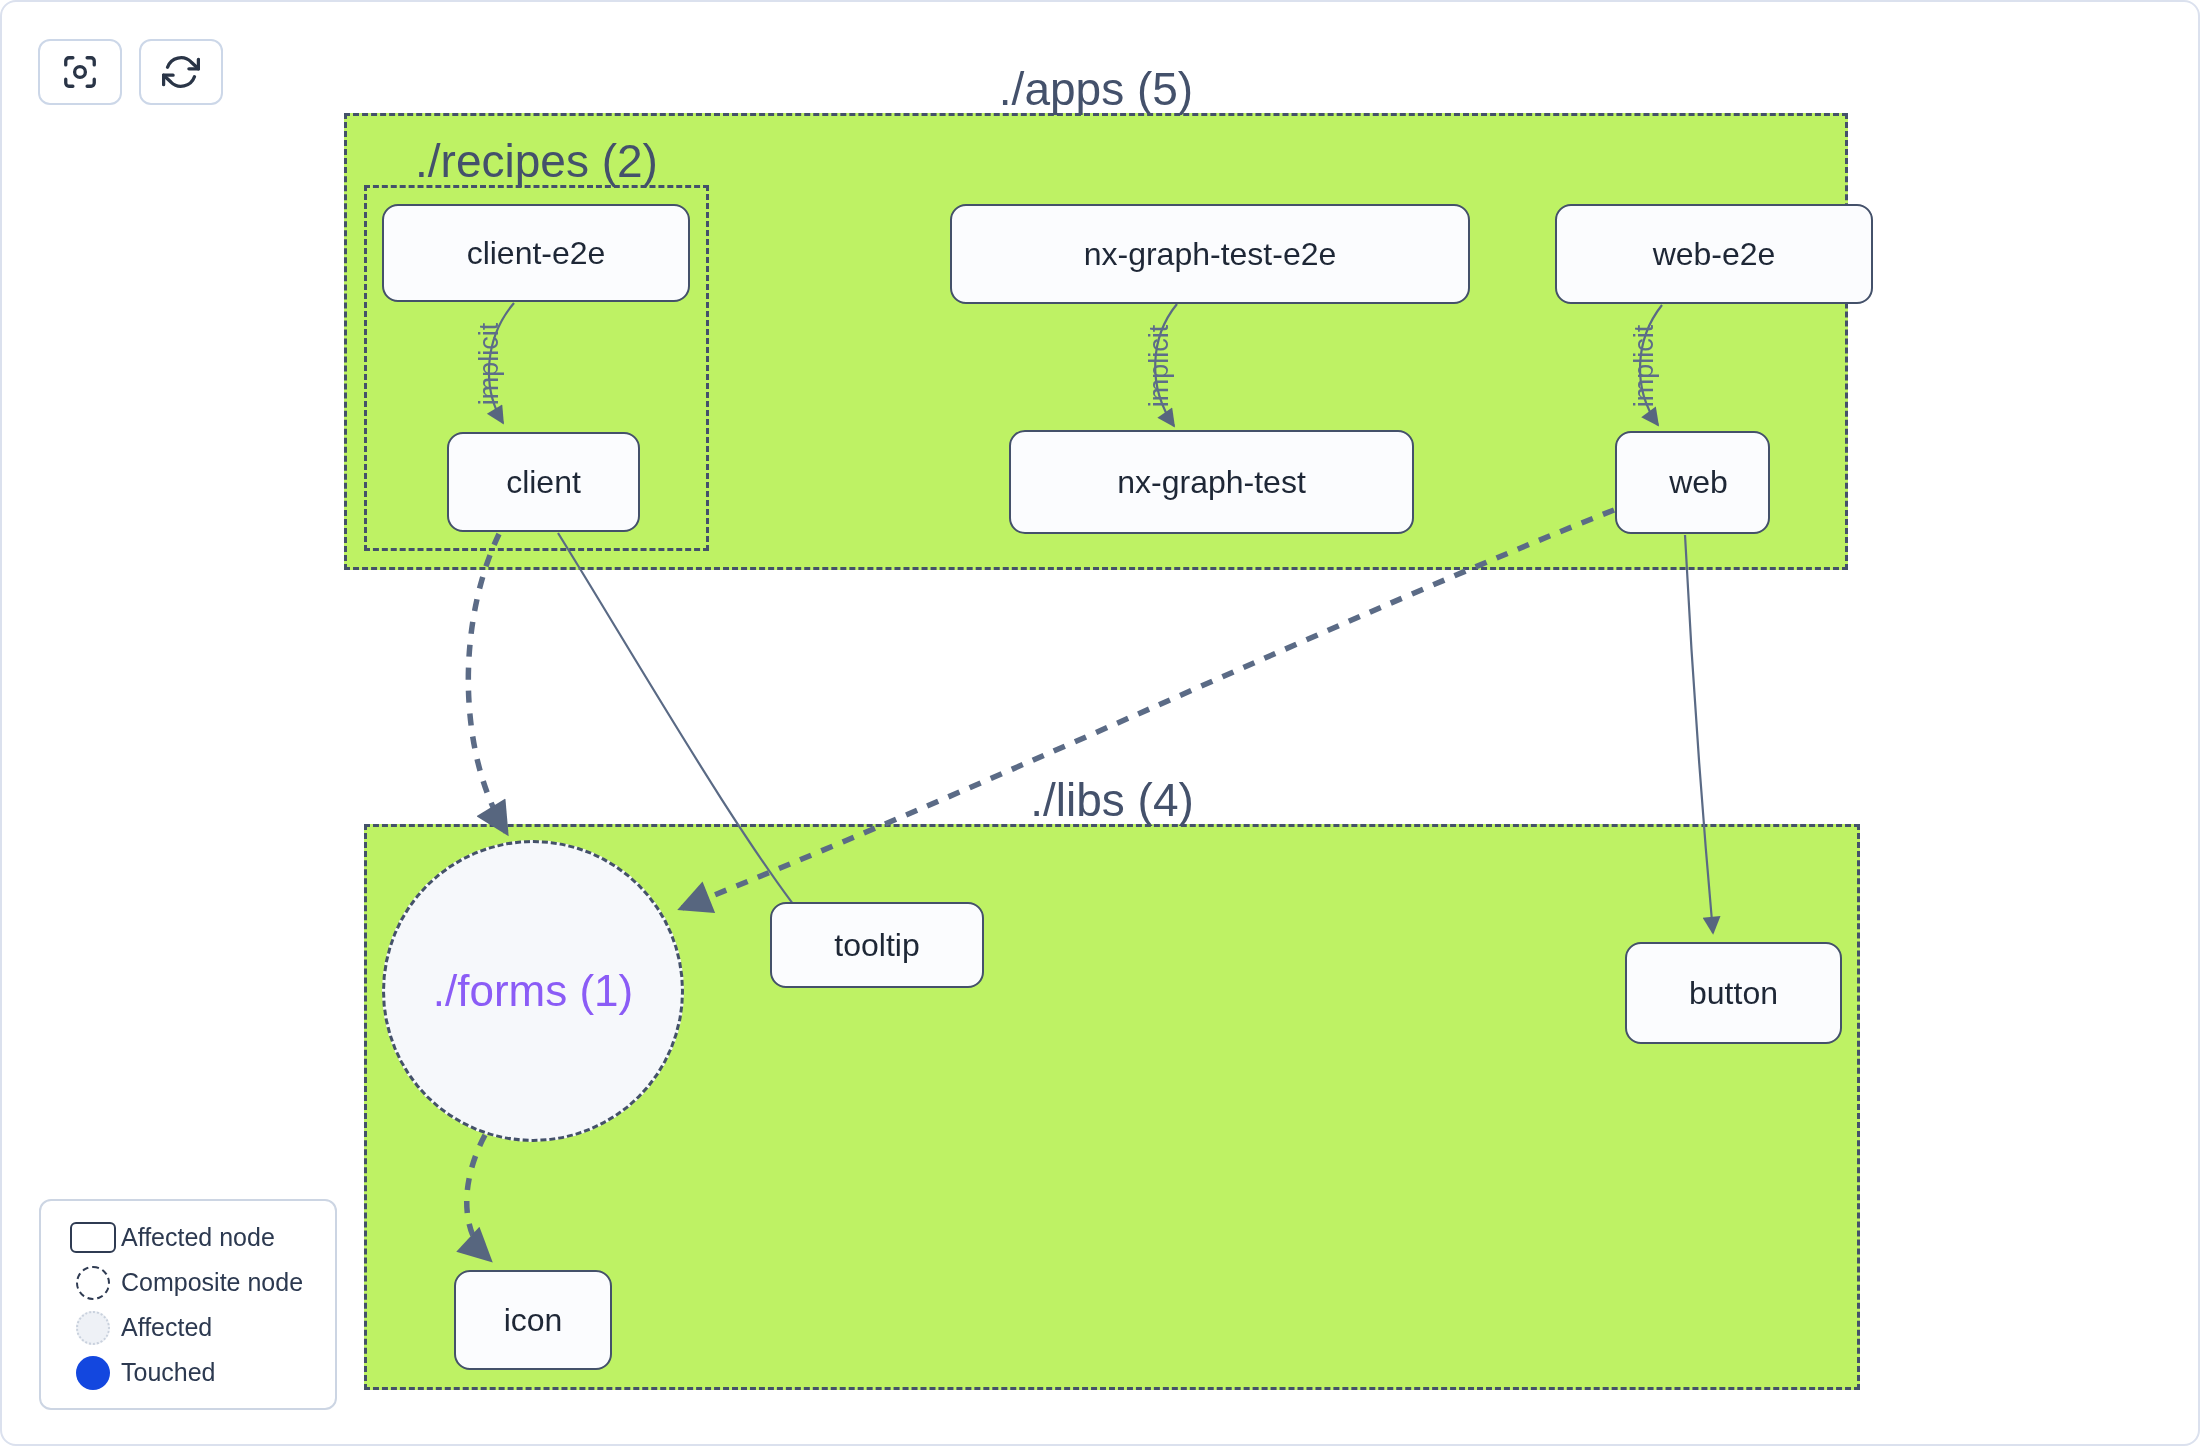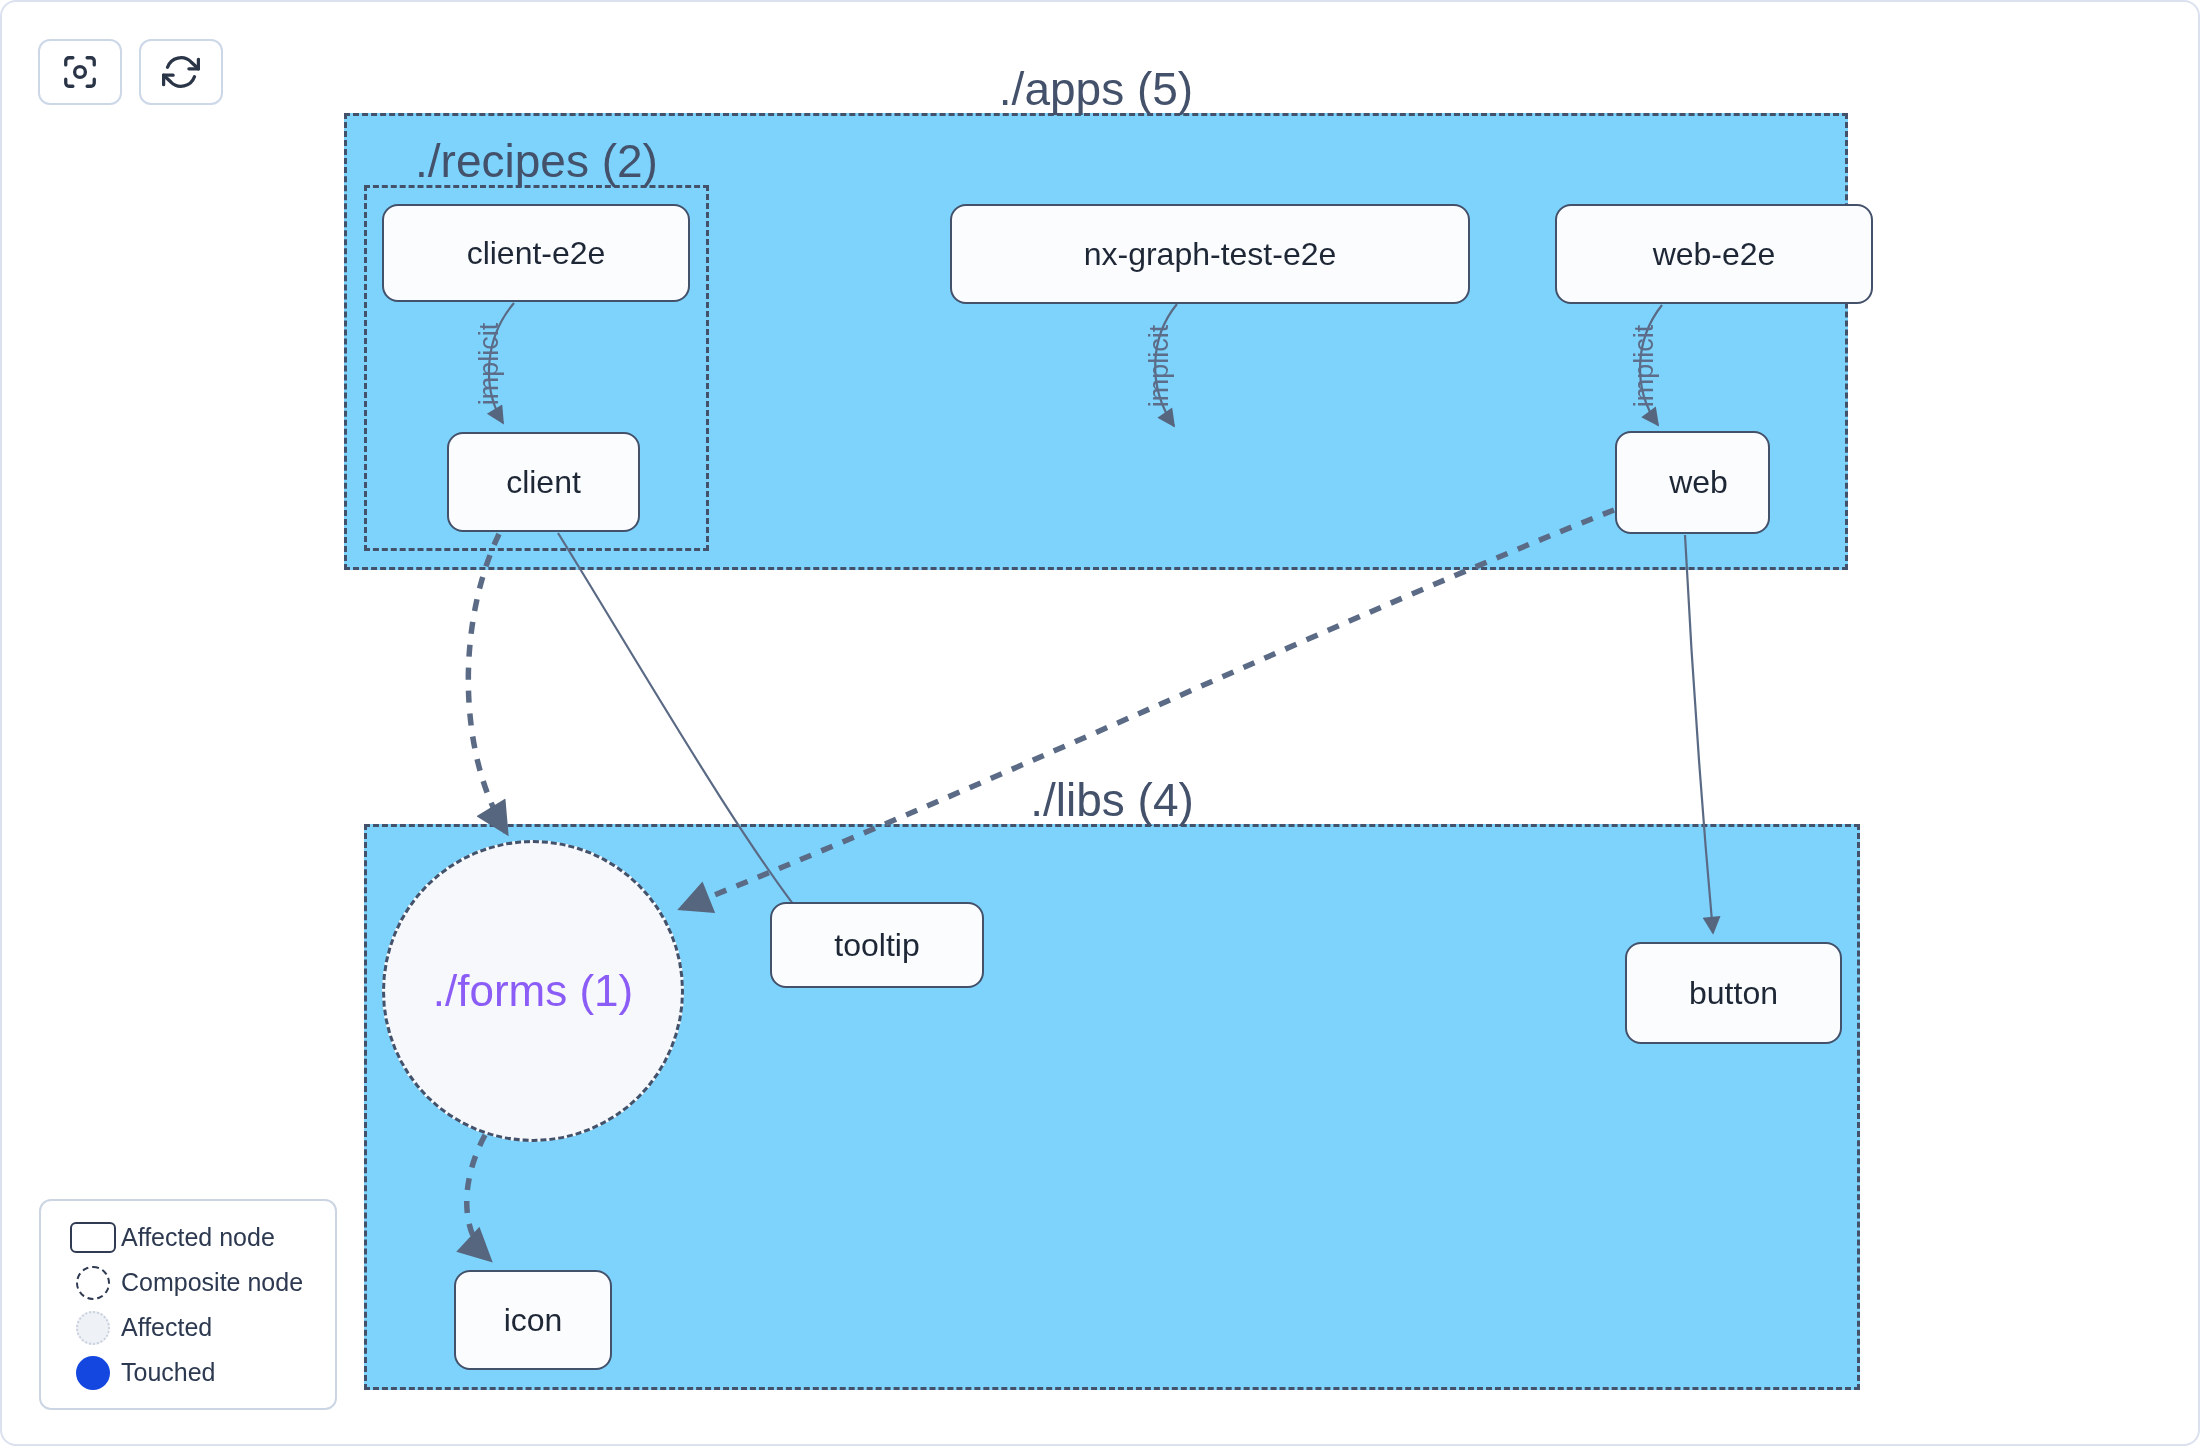--- a/index.html
+++ b/index.html
@@ -3,21 +3,21 @@
 <meta charset="utf-8">
 <style>
   html,body { margin:0; padding:0; background:#ffffff; }
   .canvas {
     position:relative; width:2200px; height:1446px; box-sizing:border-box;
     background:#ffffff; border:2px solid #dbe1ee; border-radius:16px; overflow:hidden;
     font-family:"Liberation Sans", sans-serif;
   }
   
   .container-box {
-    position:absolute; background:#7dd3fc; border:3px dashed #44516a;
+    position:absolute; background:#bef264; border:3px dashed #44516a;
     box-sizing:border-box; z-index:1;
   }
   .container-label {
     position:absolute; top:-55px; left:0; width:100%; height:56px; line-height:56px;
     text-align:center; font-size:46px; color:#44516b; white-space:nowrap; z-index:2;
   }
   
   .composite-circle {
     position:absolute; border-radius:50%; background:#f6f8fb; border:3px dashed #44516a;
     box-sizing:border-box; display:flex; align-items:center; justify-content:center;
@@ -125,20 +125,23 @@
   </div>
   <div class="node" style="left:948px; top:202px; width:520px; height:100px;">
     <span>nx-graph-test-e2e</span>
   </div>
   <div class="node" style="left:1553px; top:202px; width:318px; height:100px;">
     <span>web-e2e</span>
   </div>
   <div class="node" style="left:445px; top:430px; width:193px; height:100px;">
     <span>client</span>
   </div>
+  <div class="node" style="left:1007px; top:428px; width:405px; height:104px;">
+    <span>nx-graph-test</span>
+  </div>
   <div class="node" style="left:1613px; top:429px; width:155px; height:103px;padding-left:12px;">
     <span>web</span>
   </div>
   <div class="node" style="left:768px; top:900px; width:214px; height:86px;">
     <span>tooltip</span>
   </div>
   <div class="node" style="left:1623px; top:940px; width:217px; height:102px;">
     <span>button</span>
   </div>
   <div class="node" style="left:452px; top:1268px; width:158px; height:100px;">

